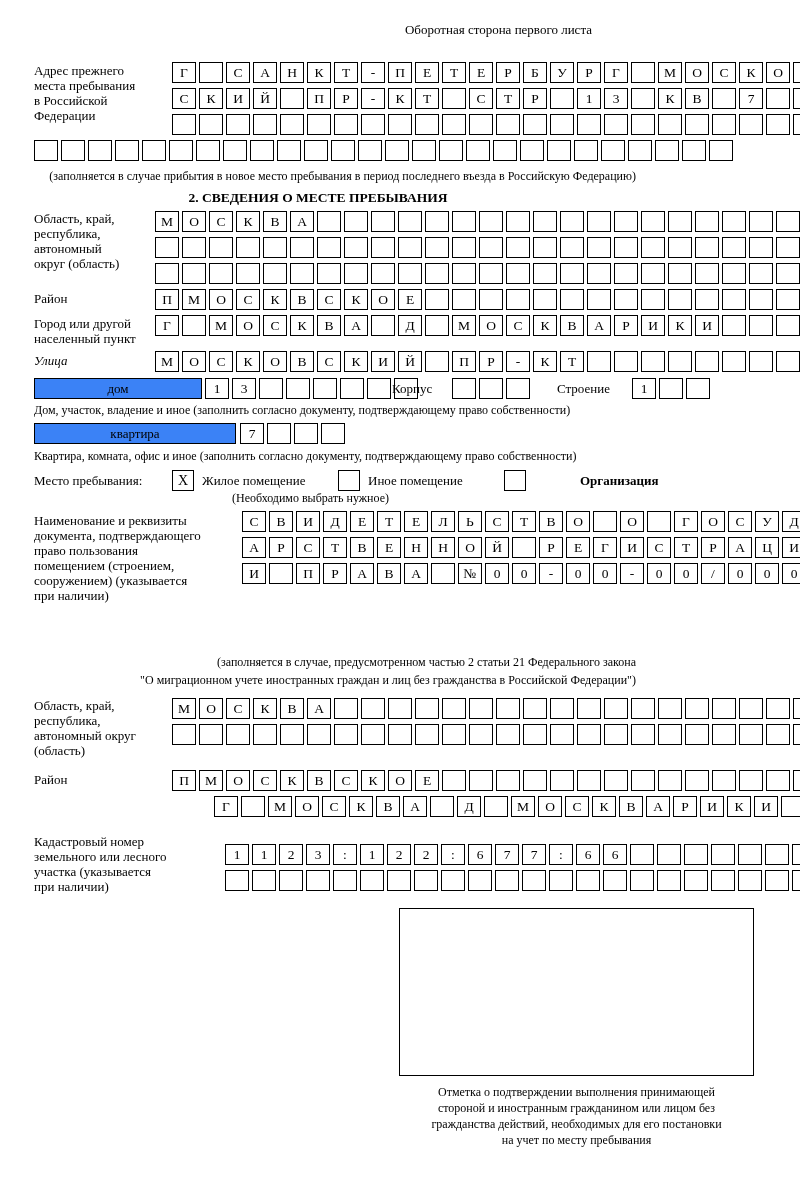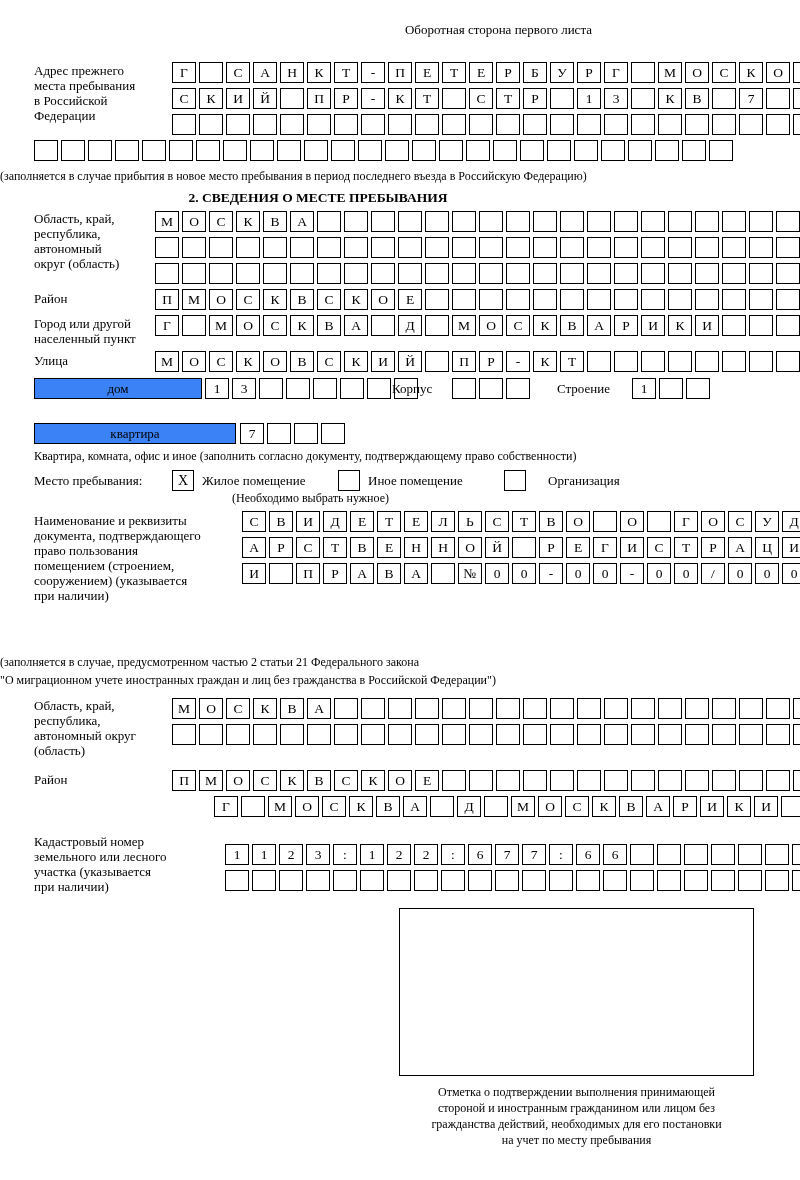--- a/index.html
+++ b/index.html
@@ -32,21 +32,21 @@
     position: absolute;
     font-size: 13px;
     line-height: 15px;
     white-space: pre-line;
   }
   .lbl.small {
     font-size: 12px;
   }
   .center-note {
     position: absolute;
-    text-align: left;
+    text-align: right;
     font-size: 12px;
     line-height: 15px;
     width: 100%;
     left: 0;
   }
   .boxrow {
     position: absolute;
     display: flex;
   }
   .cell {
@@ -365,21 +365,21 @@
       <div class="cell">А</div>
       <div class="cell">Р</div>
       <div class="cell">И</div>
       <div class="cell">К</div>
       <div class="cell">И</div>
       <div class="cell"></div>
       <div class="cell"></div>
       <div class="cell"></div>
     </div>
 
-  <div class="lbl" style="left:34px; top:353px;">Улица</div>
+  <div class="lbl" style="left:34px; top:353px;font-style:italic;">Улица</div>
   <div class="boxrow" id="s2-street" style="left:155px; top:351px;">
       <div class="cell">М</div>
       <div class="cell">О</div>
       <div class="cell">С</div>
       <div class="cell">К</div>
       <div class="cell">О</div>
       <div class="cell">В</div>
       <div class="cell">С</div>
       <div class="cell">К</div>
       <div class="cell">И</div>
@@ -417,37 +417,38 @@
       <div class="cell"></div>
       <div class="cell"></div>
     </div>
   <div class="inline-lbl" style="left:557px; top:378px;">Строение</div>
   <div class="boxrow" id="s2-stroenie" style="left:632px; top:378px;">
       <div class="cell">1</div>
       <div class="cell"></div>
       <div class="cell"></div>
     </div>
 
+  <div class="lbl small" style="left:34px; top:403px;">Дом, участок, владение и иное (заполнить согласно документу, подтверждающему право собственности)</div>
 
   <div class="wide-label-box" style="left:34px; top:423px; width:202px;">квартира</div>
   <div class="boxrow" id="s2-flat" style="left:240px; top:423px;">
       <div class="cell">7</div>
       <div class="cell"></div>
       <div class="cell"></div>
       <div class="cell"></div>
     </div>
   <div class="lbl small" style="left:34px; top:449px;">Квартира, комната, офис и иное (заполнить согласно документу, подтверждающему право собственности)</div>
 
   <div class="inline-lbl" style="left:34px; top:470px;">Место пребывания:</div>
   <div class="checkbox" style="left:172px; top:470px;">Х</div>
   <div class="inline-lbl" style="left:202px; top:470px;">Жилое помещение</div>
   <div class="checkbox" style="left:338px; top:470px;"></div>
   <div class="inline-lbl" style="left:368px; top:470px;">Иное помещение</div>
   <div class="checkbox" style="left:504px; top:470px;"></div>
-  <div class="inline-lbl" style="left:548px; top:470px;">Организация</div>
+  <div class="inline-lbl" style="left:580px; top:470px;font-weight:bold;">Организация</div>
   <div class="lbl small" style="left:232px; top:491px;">(Необходимо выбрать нужное)</div>
 
   <div class="lbl" style="left:34px; top:513px;">Наименование и реквизиты
 документа, подтверждающего
 право пользования
 помещением (строением,
 сооружением) (указывается
 при наличии)</div>
   <div class="boxrow" id="s2-doc-0" style="left:242px; top:511px;">
       <div class="cell">С</div>

